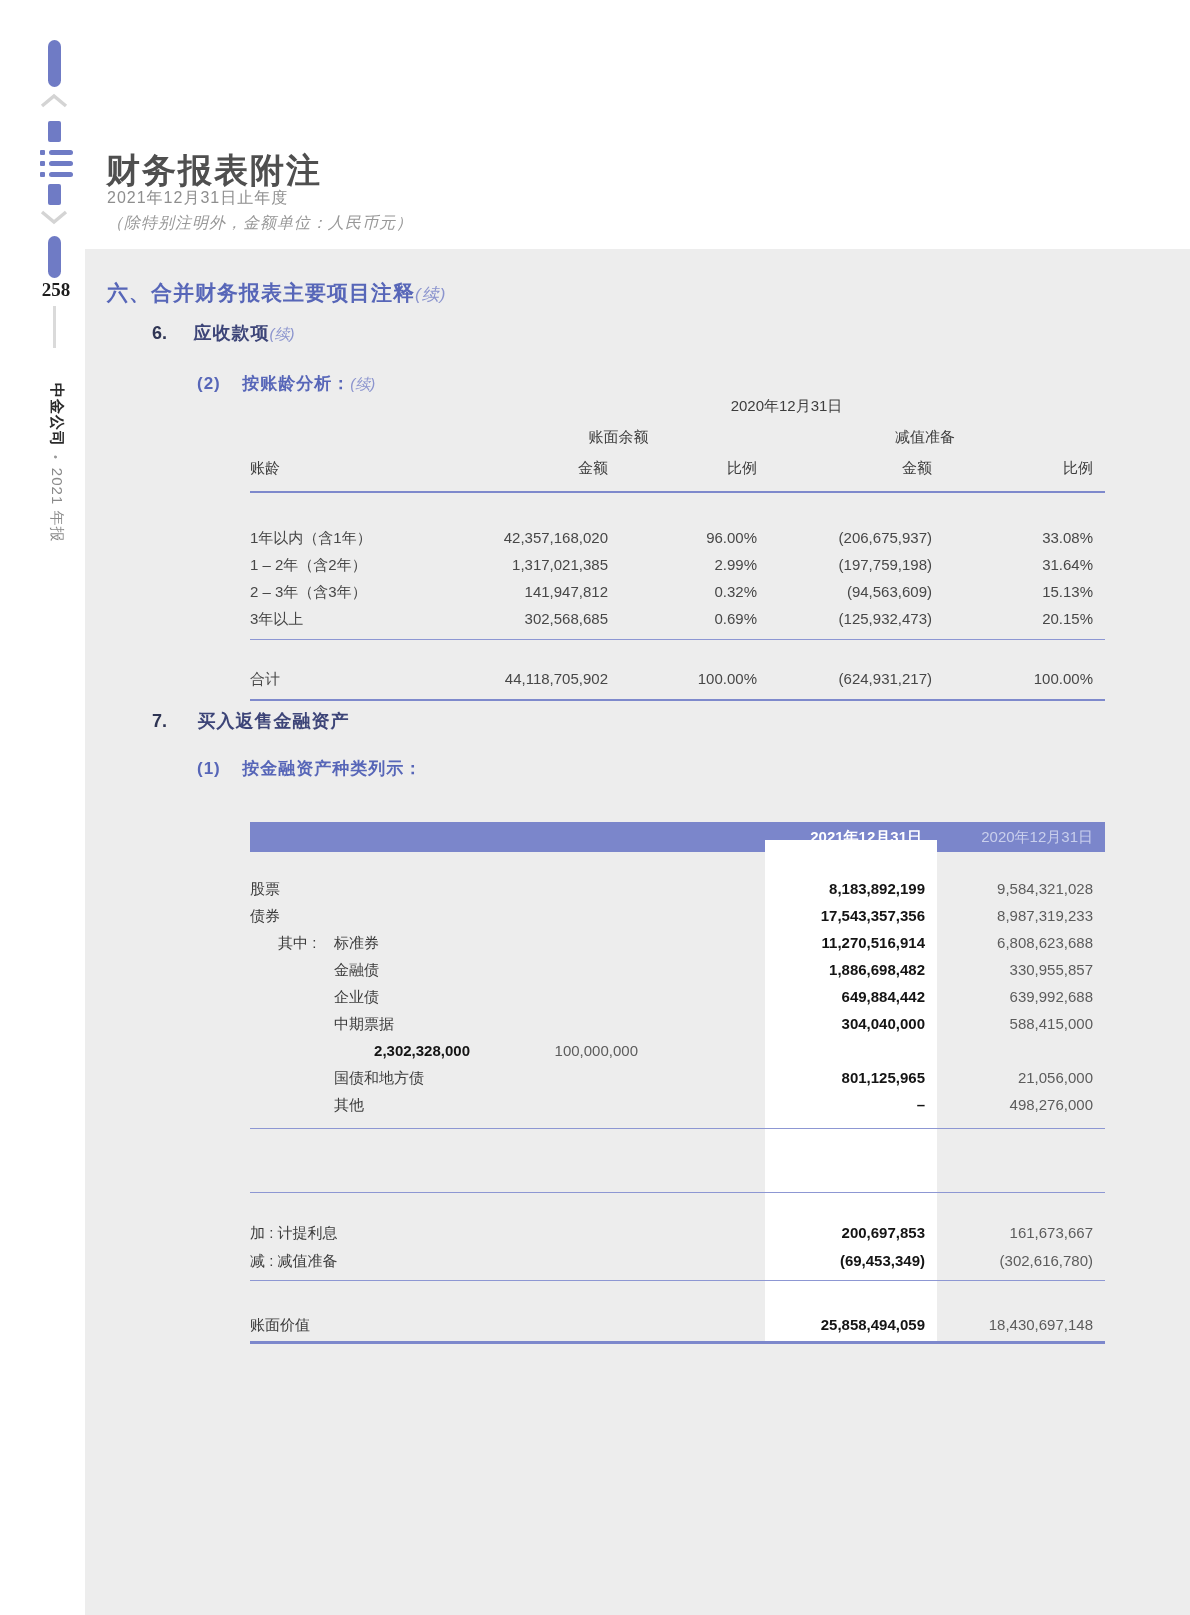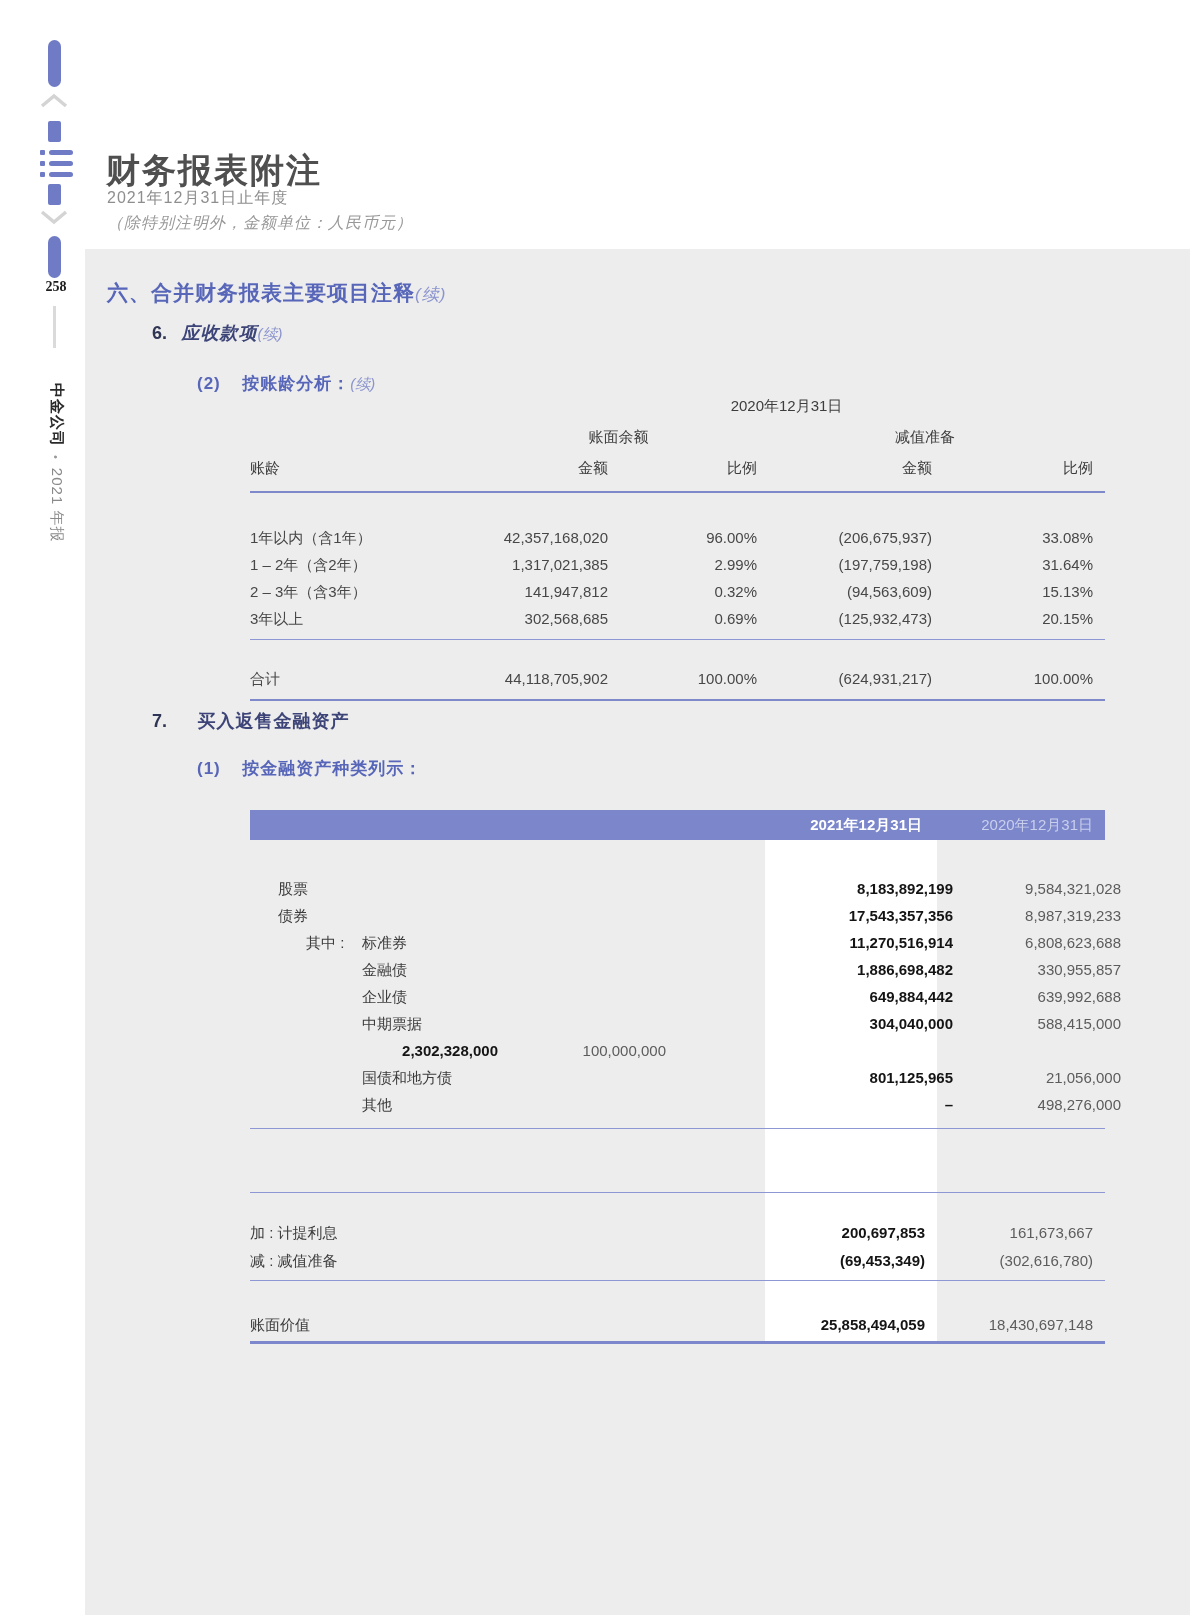--- a/index.html
+++ b/index.html
@@ -13,21 +13,21 @@
 
   
   .sbar { background:#6f7bc5; border-radius:7px; }
   .chev { width:28px; height:16px; }
   .list-icon { left:40px; top:150px; width:33px; height:27px; }
   .list-icon .lrow { position:absolute; left:0; width:100%; height:5px; }
   .list-icon .dot { position:absolute; left:0; width:5px; height:5px; background:#6f7bc5; border-radius:1px; }
   .list-icon .bar { position:absolute; left:9px; right:0; height:5px; background:#6f7bc5; border-radius:2.5px; }
   .page-num { left:34px; top:279px; width:44px; text-align:center;
               font-family:"Liberation Serif","DejaVu Serif",serif; font-weight:bold;
-              font-size:14px; color:#1d1d1d; }
+              font-size:19px; color:#1d1d1d; }
   .tick { left:53px; top:306px; width:3px; height:42px; background:#dadada; }
   .brand-vert { left:66px; top:383px; transform:rotate(90deg); transform-origin:0 0;
                 white-space:nowrap; font-size:15px; letter-spacing:1px; }
   .brand-vert .b1 { color:#2a2a2a; font-weight:bold; }
   .brand-vert .bsep { color:#9a9a9a; font-size:11px; padding:0 8px; }
   .brand-vert .b2 { color:#8a8a8a; }
 
   
   .doc-title { left:106px; top:148px; font-family:Liberation Mono, monospace;
                font-weight:bold; font-size:34px; color:#4f4f4f; letter-spacing:2px; }
@@ -56,25 +56,25 @@
   .t1 .rule { position:absolute; left:0; width:855px; background:#7e89cc; }
   .t1 .u1 { top:96px; height:2px; }
   .t1 .u2 { top:244px; height:1px; background:#8d97d3; }
   .t1 .u3 { top:304px; height:2px; }
   .t1 .body { position:absolute; top:129px; left:0; width:855px; }
   .t1row { display:flex; height:27px; line-height:27px; padding-right:12px; color:#474747; }
   .t1 .total-row { position:absolute; top:270px; left:0; width:855px; }
 
   
   .t2 { left:250px; top:810px; width:855px; height:536px; font-size:15px; }
-  .t2 .band { position:absolute; top:0; left:0; width:855px; height:30px; background:#7b86cb; }
+  .t2 .band { position:absolute; top:12px; left:0; width:855px; height:30px; background:#7b86cb; }
   .t2 .band .y2021 { position:absolute; right:183px; line-height:30px; color:#ffffff; font-weight:bold; }
   .t2 .band .y2020 { position:absolute; right:12px;  line-height:30px; color:#c9cfec; }
   .t2 .strip { position:absolute; left:515px; top:30px; width:172px; height:503px; background:#ffffff; }
-  .t2 .body { position:absolute; top:65px; left:0; width:855px;margin-left:28px; }
+  .t2 .body { position:absolute; top:65px; left:0; width:855px; }
   .t2row { position:relative; display:flex; height:27px; line-height:27px; padding-right:12px; }
   .t2label { flex:1; color:#3c3c3c; }
   .t2v1 { width:220px; text-align:right; font-weight:bold; color:#141414; }
   .t2v2 { width:168px; text-align:right; color:#5c5c5c; }
   .ind-mid { padding-left:28px; }
   .ind-deep { padding-left:84px; }
   .prefix { display:inline-block; width:56px; }
   .t2 .rule { position:absolute; left:0; width:855px; height:1px; background:#8d97d3; }
   .t2 .r1 { top:318px; }
   .t2 .r2 { top:382px; }
@@ -132,21 +132,21 @@
 <div class="abs doc-title">财务报表附注</div>
 <div class="abs doc-period">2021年12月31日止年度</div>
 <div class="abs doc-unit">（除特别注明外，金额单位：人民币元）</div>
 
 <div class="abs h-six">
   <span>六、合并财务报表主要项目注释</span><span class="cont-note">(续)</span>
 </div>
 
 <div class="abs" style="left:152px;top:321px;">
   <span class="h-item-no">6.</span>
-  <span class="h-item-title" style="margin-left:10px;font-style:italic;">应收款项</span><span class="cont-note-sm">(续)</span>
+  <span class="h-item-title" style="margin-left:22px;">应收款项</span><span class="cont-note-sm">(续)</span>
 </div>
 
 <div class="abs" style="left:197px;top:372px;">
   <span class="h-sub-no">(2)</span>
   <span class="h-sub-title" style="margin-left:17px;">按账龄分析：</span><span class="cont-note-sm">(续)</span>
 </div>
 
 <div class="abs t1">
   <div class="date-row">2020年12月31日</div>
   <div class="grp1">账面余额</div>

